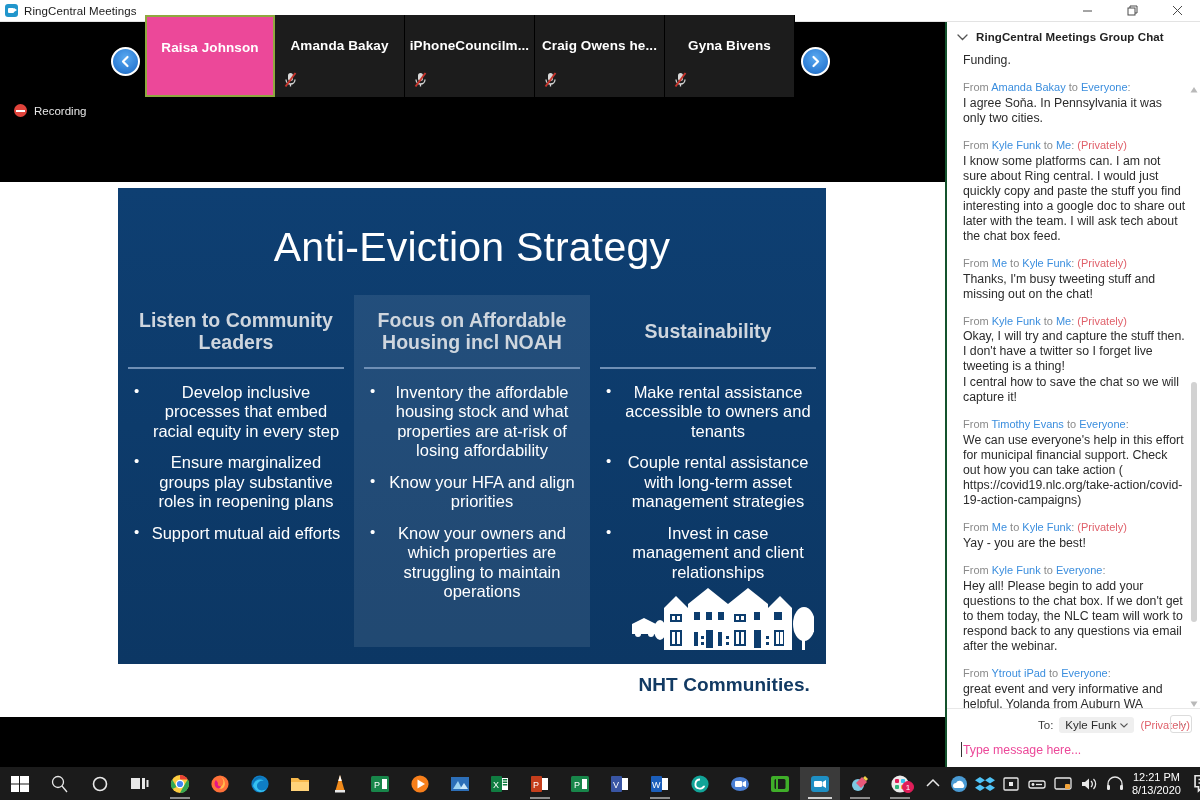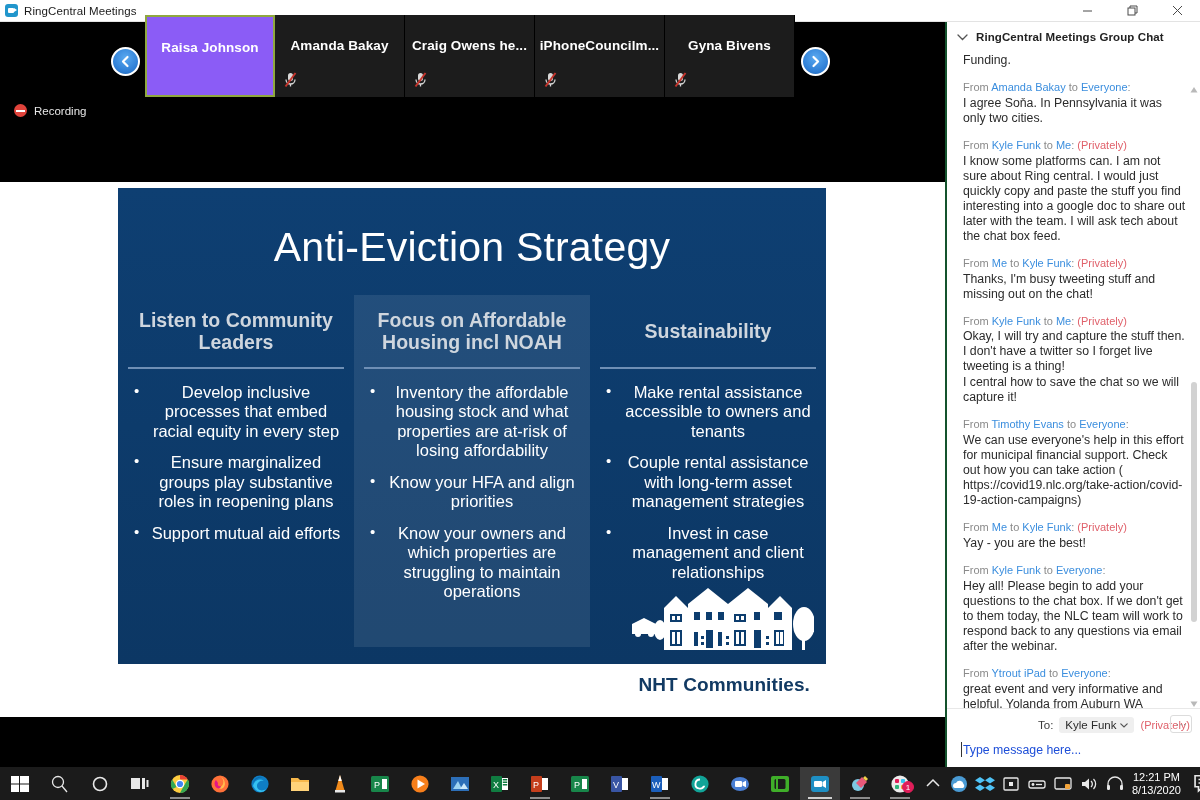--- a/index.html
+++ b/index.html
@@ -62,21 +62,21 @@
     display: flex; align-items: center; justify-content: center;
     box-shadow: 0 0 0 1px rgba(0,0,0,.25);
   }
   .arrow-circle svg { display: block; }
   .tiles { display: flex; align-items: stretch; height: 82px; margin-top: -7px; }
   .tile {
     width: 130px; height: 82px; background: #1c1c1c;
     position: relative; display: flex; align-items: flex-start;
     justify-content: center; border-right: 1px solid #000;
   }
-  .tile.active { border: 2px solid #8fa83f; background: #8b5cf6; }
+  .tile.active { border: 2px solid #8fa83f; background: #ec4899; }
   .tile-name {
     margin-top: 23px; color: #ffffff; font-size: 13.5px; font-weight: bold;
     white-space: nowrap; overflow: hidden; text-align: center;
     max-width: 124px; text-overflow: ellipsis; letter-spacing: .1px;
   }
   .mic-muted {
     position: absolute; left: 9px; bottom: 9px; width: 13px; height: 16px;
   }
   .mic-muted svg { display: block; }
   
@@ -190,21 +190,21 @@
     font-size: 11.5px; color: #2b2b2b; display: flex; align-items: center; gap: 4px;
   }
   .to-pill .cd { font-size: 9px; color: #555; }
   .to-priv { font-size: 11px; color: #e0616b; }
   .more-btn {
     position: absolute; right: 8px; top: 6px; width: 22px; height: 18px;
     border: 1px solid #dcdcdc; border-radius: 3px; color: #888;
     font-size: 11px; display: flex; align-items: center; justify-content: center;
   }
   .msg-input {
-    margin-top: 10px; font-size: 12.3px; color: #1d4ed8; position: relative;
+    margin-top: 10px; font-size: 12.3px; color: #ec4899; position: relative;
     padding-left: 2px;
   }
   .caret {
     position: absolute; left: 0; top: -1px; width: 1px; height: 15px;
     background: #333;
   }
 
   
   .taskbar {
     position: absolute; left: 0; top: 767px; width: 1200px; height: 33px;
@@ -293,32 +293,32 @@
             <span class="mic-muted">
               <svg width="13" height="16" viewBox="0 0 13 16">
                 <rect x="4" y="1" width="5" height="8" rx="2.5" fill="#d8d8d8"></rect>
                 <path d="M2 7.5a4.5 4.5 0 0 0 9 0" fill="none" stroke="#d8d8d8" stroke-width="1.3"></path>
                 <line x1="6.5" y1="12" x2="6.5" y2="14.5" stroke="#d8d8d8" stroke-width="1.3"></line>
                 <line x1="1.5" y1="14.5" x2="11.5" y2="1" stroke="#c4342c" stroke-width="2"></line>
               </svg>
             </span>
           </div>
           <div class="tile">
-            <span class="tile-name">Craig  Owens he...</span>
+            <span class="tile-name">iPhoneCouncilm...</span>
             <span class="mic-muted">
               <svg width="13" height="16" viewBox="0 0 13 16">
                 <rect x="4" y="1" width="5" height="8" rx="2.5" fill="#d8d8d8"></rect>
                 <path d="M2 7.5a4.5 4.5 0 0 0 9 0" fill="none" stroke="#d8d8d8" stroke-width="1.3"></path>
                 <line x1="6.5" y1="12" x2="6.5" y2="14.5" stroke="#d8d8d8" stroke-width="1.3"></line>
                 <line x1="1.5" y1="14.5" x2="11.5" y2="1" stroke="#c4342c" stroke-width="2"></line>
               </svg>
             </span>
           </div>
           <div class="tile">
-            <span class="tile-name">iPhoneCouncilm...</span>
+            <span class="tile-name">Craig  Owens he...</span>
             <span class="mic-muted">
               <svg width="13" height="16" viewBox="0 0 13 16">
                 <rect x="4" y="1" width="5" height="8" rx="2.5" fill="#d8d8d8"></rect>
                 <path d="M2 7.5a4.5 4.5 0 0 0 9 0" fill="none" stroke="#d8d8d8" stroke-width="1.3"></path>
                 <line x1="6.5" y1="12" x2="6.5" y2="14.5" stroke="#d8d8d8" stroke-width="1.3"></line>
                 <line x1="1.5" y1="14.5" x2="11.5" y2="1" stroke="#c4342c" stroke-width="2"></line>
               </svg>
             </span>
           </div>
           <div class="tile">

